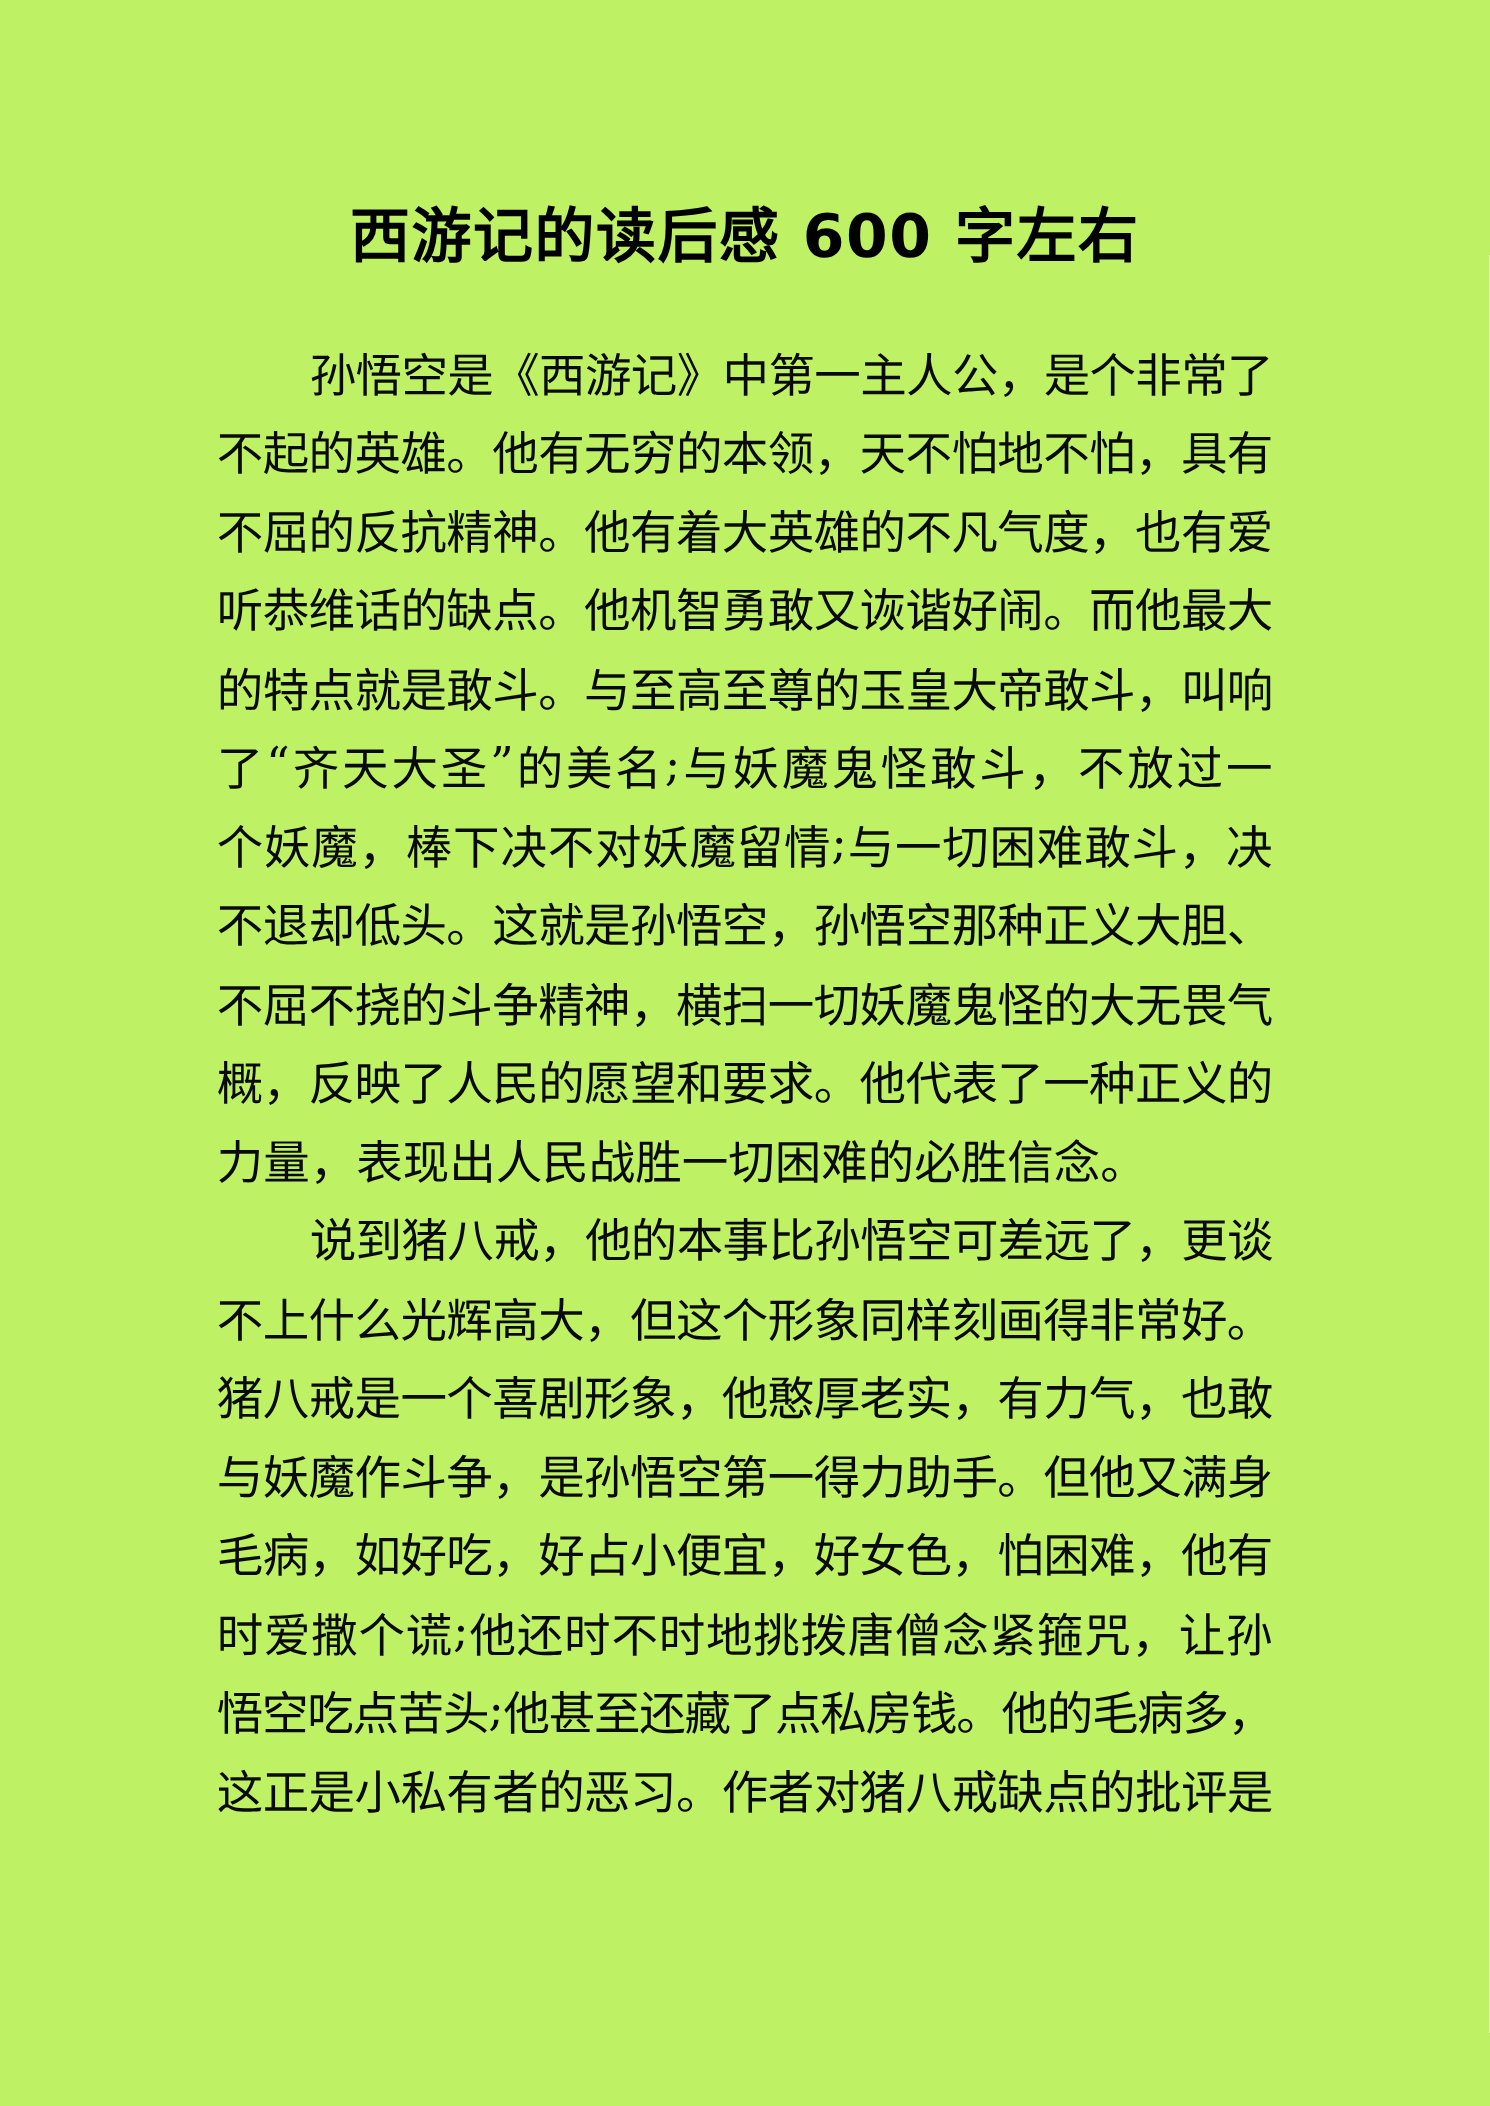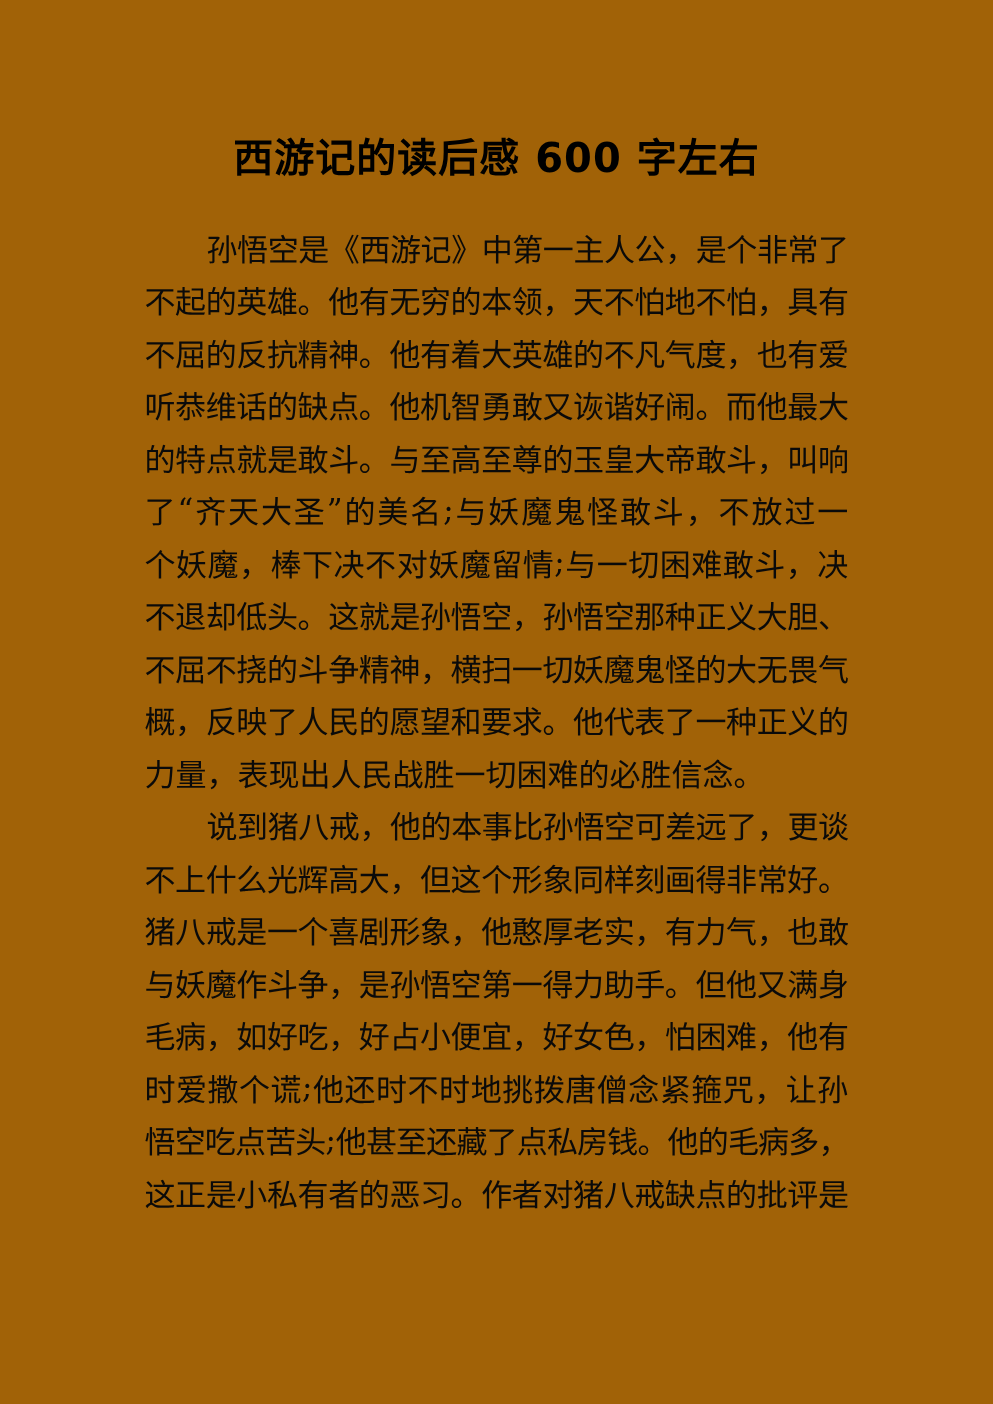--- a/index.html
+++ b/index.html
@@ -2,21 +2,21 @@
 <html lang="zh-CN"><head>
 <meta charset="utf-8">
 <style>
   * { margin: 0; padding: 0; box-sizing: border-box; }
   html, body { background: #ffffff; }
   .page {
     position: relative;
     width: 993px;
     height: 1404px;
     margin: 0 auto;
-    background: #a16207;
+    background: #bef264;
     color: #000000;
     overflow: hidden;
   }
   .title {
     padding-top: 130px;
     height: 186px;
     line-height: 56px;
     font-size: 40px;
     font-weight: 700;
     text-align: center;

